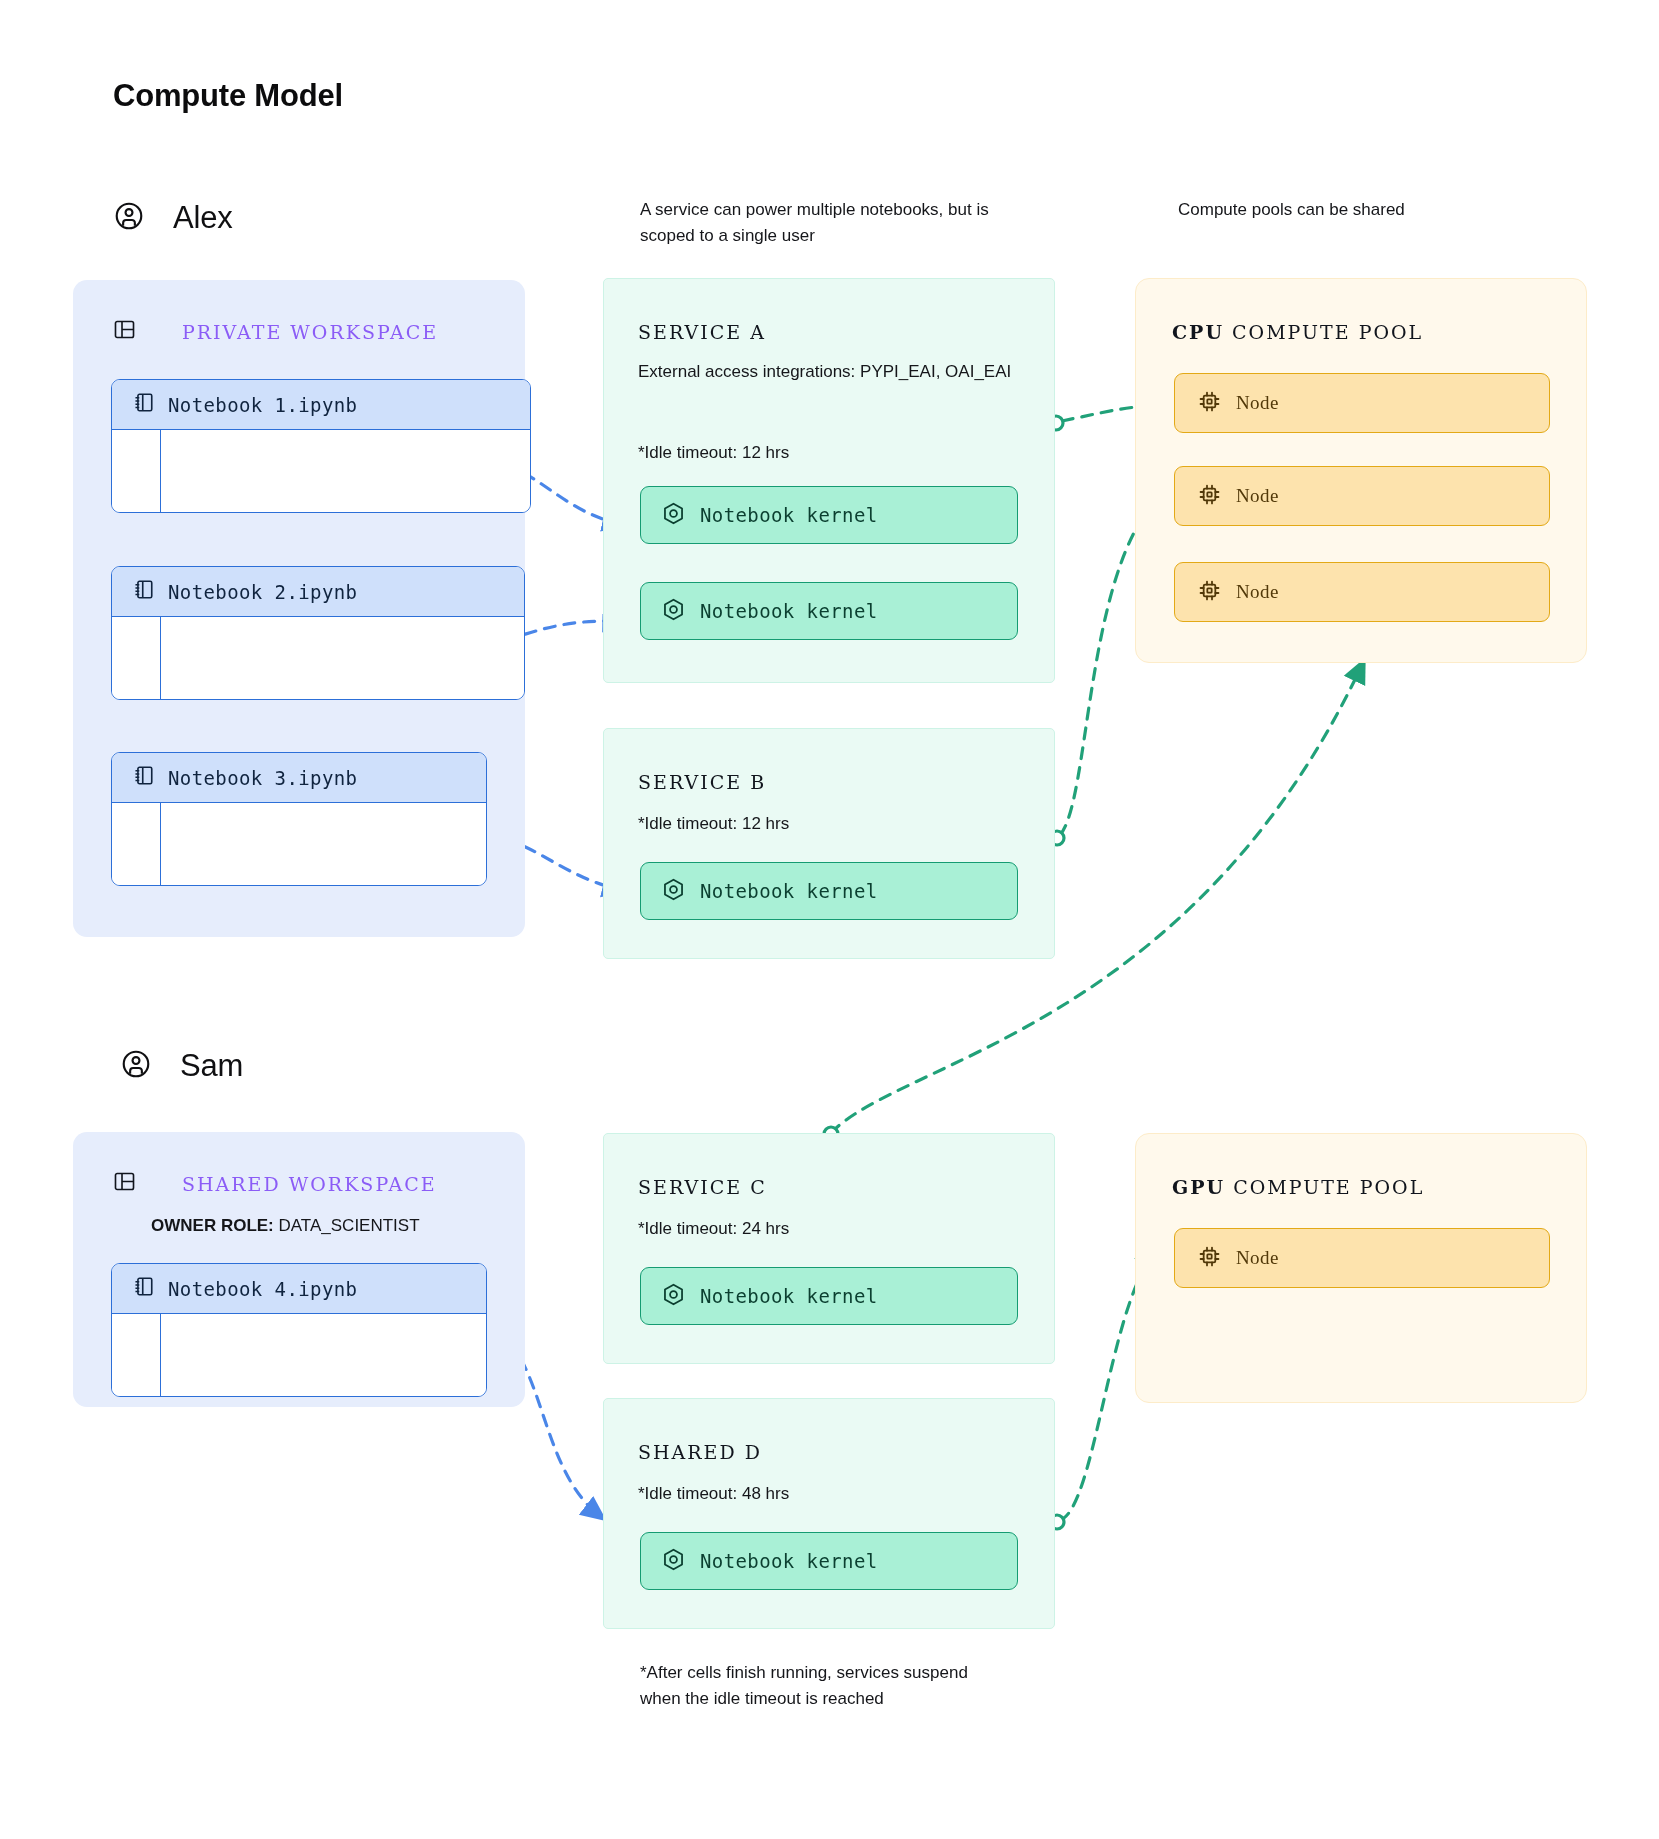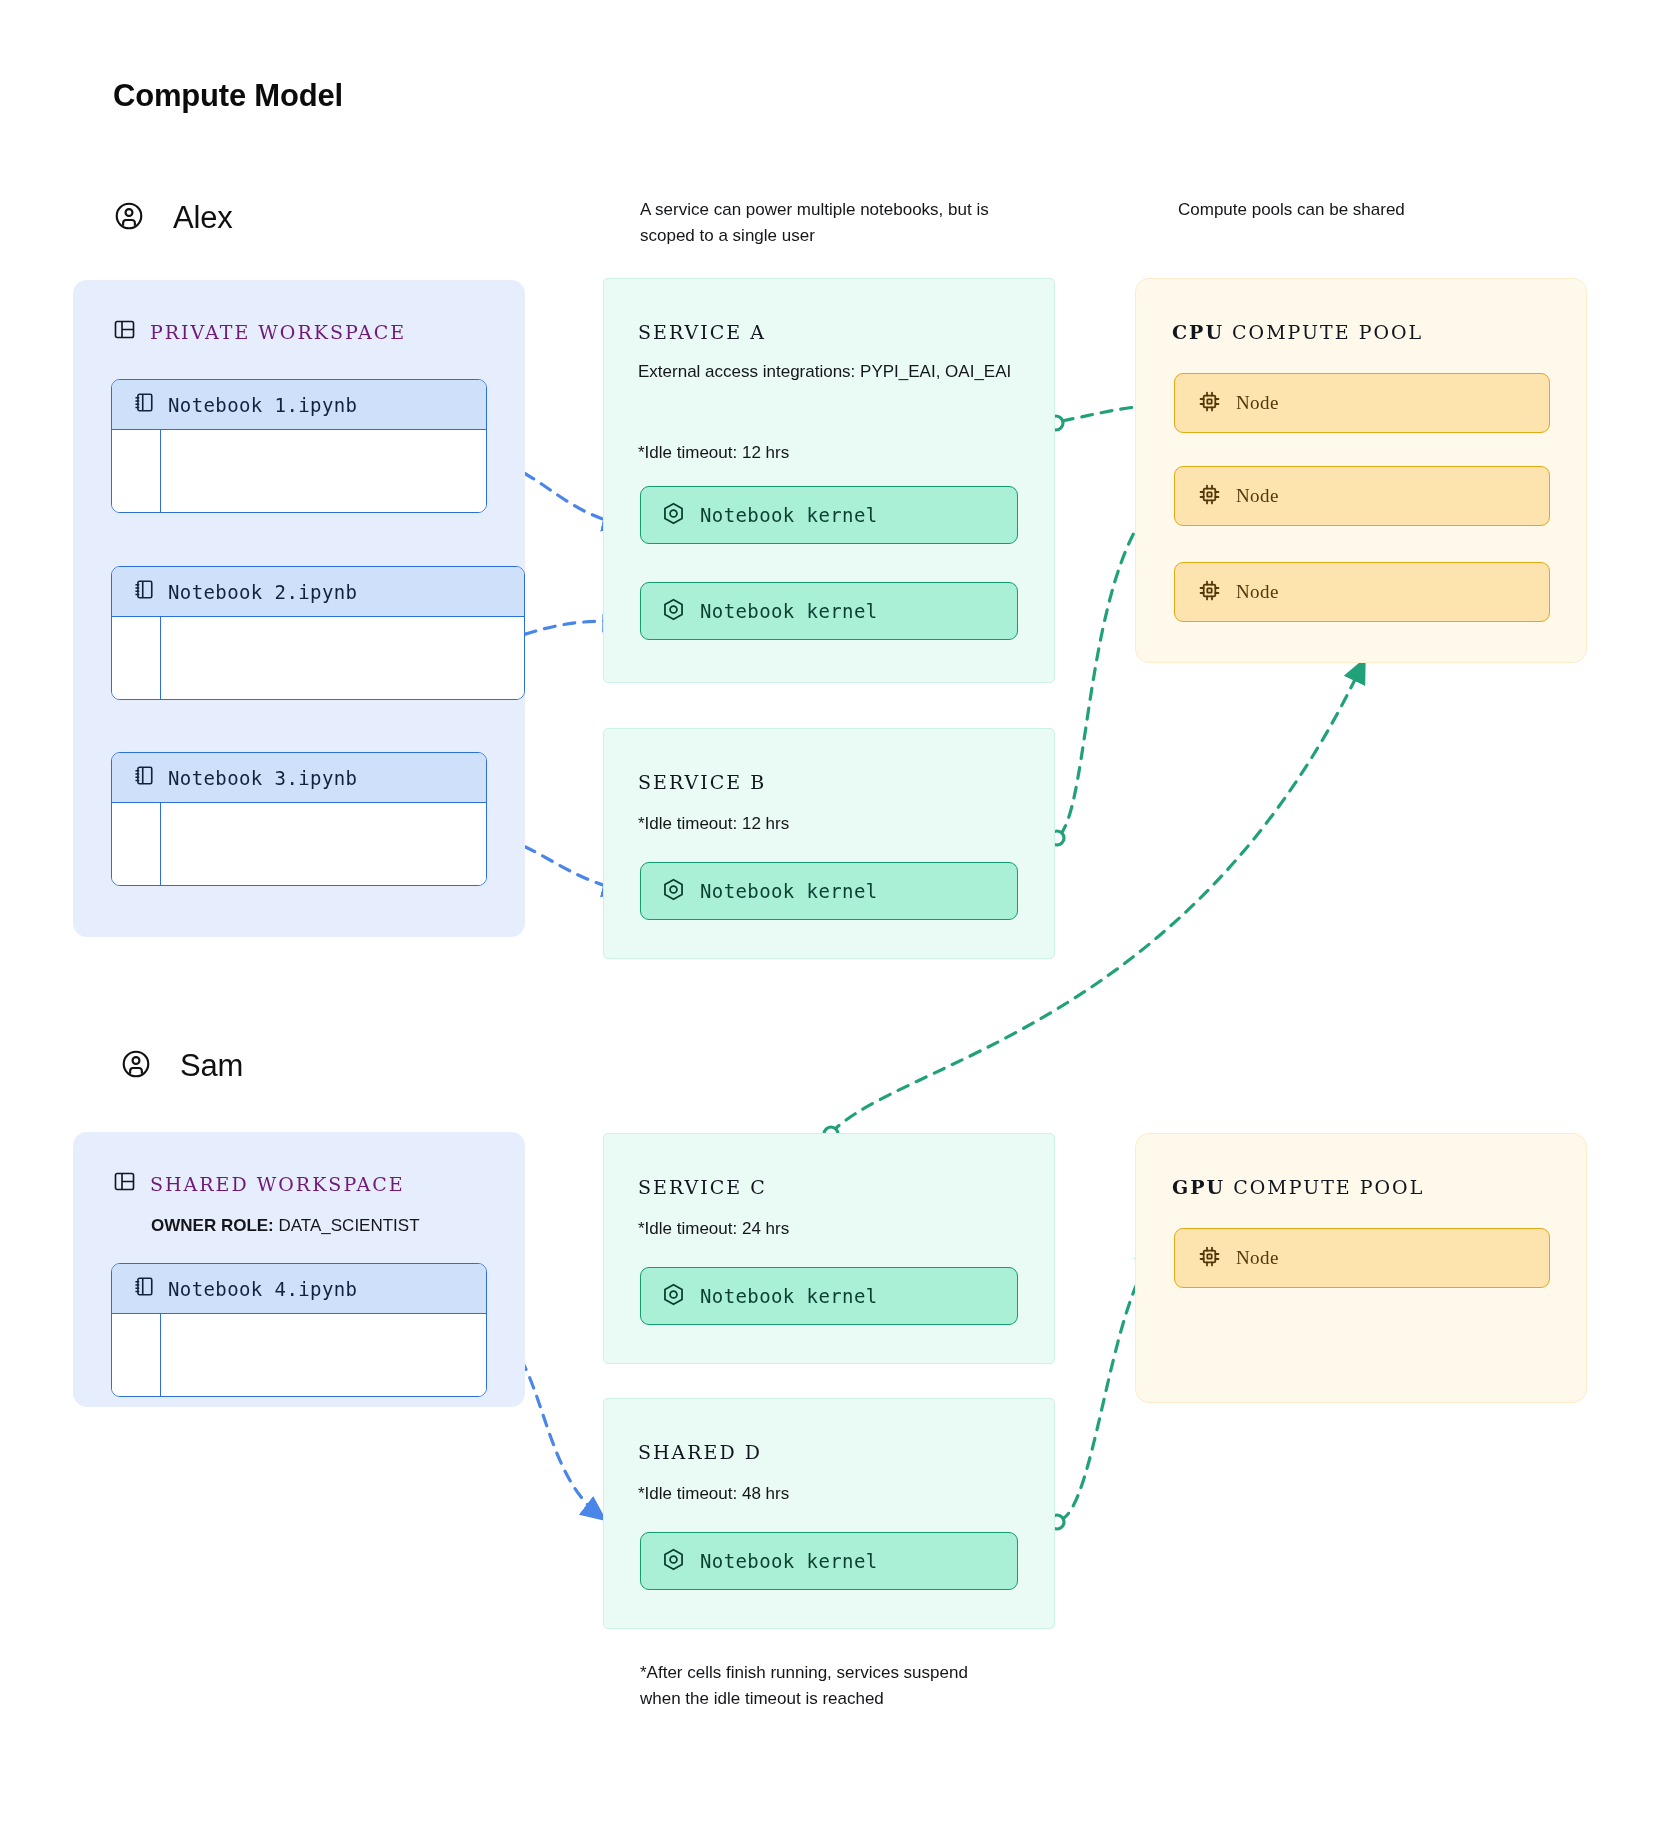--- a/index.html
+++ b/index.html
@@ -63,21 +63,22 @@
     position: absolute;
     display: flex;
     align-items: center;
     gap: 14px;
     left: 40px;
   }
   .ws-head .ws-title {
     font-family: "DejaVu Serif", "Liberation Serif", serif;
     font-size: 19px;
     letter-spacing: 2.0px;
-    color: #701a75;
+    color: #8b5cf6;
+    margin-left: 32px;
   }
   .ws-role {
     position: absolute;
     left: 78px;
     font-size: 17px;
     color: #15161a;
   }
   .ws-role b { font-weight: bold; }
 
   
@@ -269,21 +270,21 @@
     <div class="ws-head" style="top:38px;">
       <span>
         <svg width="23" height="23" viewBox="0 0 24 24" fill="none" stroke="#11151d" stroke-width="1.7">
           <rect x="2.6" y="3.6" width="18.8" height="16.8" rx="1.8"></rect>
           <path d="M9.4 3.6 V20.4 M9.4 12 H21.4"></path>
         </svg>
       </span>
       <span class="ws-title">PRIVATE WORKSPACE</span>
     </div>
 
-    <div class="nb" style="left:38px; top:99px; width:376px; height:134px;">
+    <div class="nb" style="left:38px; top:99px; width:420px; height:134px;">
       <div class="nb-head">
         <span>
           <svg width="23" height="23" viewBox="0 0 24 24" fill="none" stroke="#10243f" stroke-width="1.7">
             <rect x="6.2" y="3.4" width="14.4" height="17.2" rx="1.6"></rect>
             <path d="M11.2 3.4 V20.6"></path>
             <path d="M3.6 7 H7.6 M3.6 10.4 H7.6 M3.6 13.8 H7.6 M3.6 17.2 H7.6" stroke-width="1.5"></path>
           </svg>
         </span>
         <span class="nb-name">Notebook 1.ipynb</span>
       </div>

